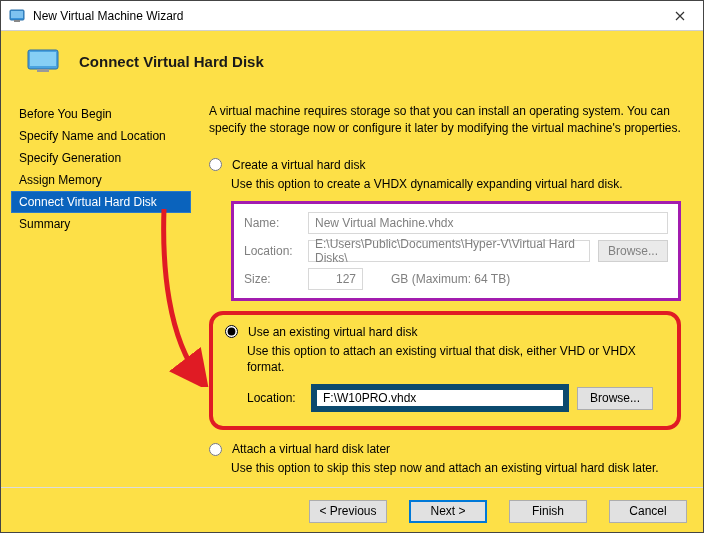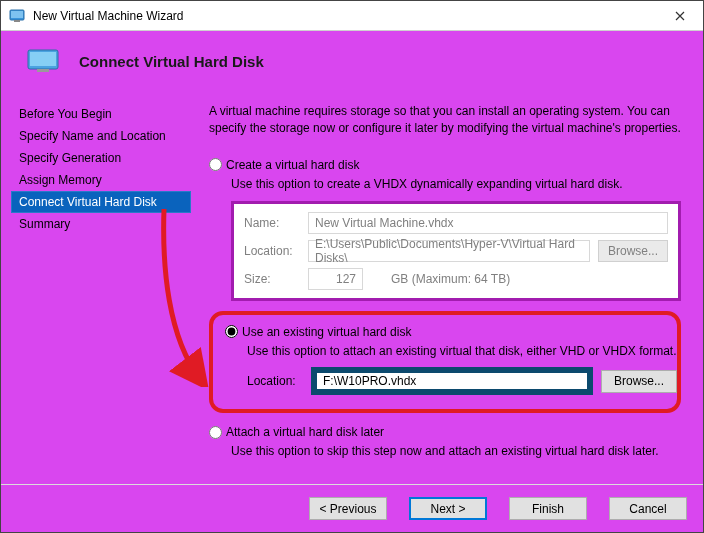--- a/index.html
+++ b/index.html
@@ -6,21 +6,21 @@
   html, body { margin: 0; padding: 0; }
   body {
     font-family: "Segoe UI", Tahoma, sans-serif;
     font-size: 12px;
     color: #000;
     background: #fff;
     width: 704px;
     height: 533px;
     overflow: hidden;
   }
-  .window { width: 704px; height: 533px; border: 1px solid #444; display: flex; flex-direction: column; background: #d946ef; }
+  .window { width: 704px; height: 533px; border: 1px solid #444; display: flex; flex-direction: column; background: #fde047; }
   
   .titlebar {
     height: 30px; background: #fff; display: flex; align-items: center;
     border-bottom: 1px solid #d0d0d0; padding: 0 0 0 8px;
   }
   .titlebar .icon { width: 16px; height: 16px; margin-right: 8px; }
   .titlebar .title { flex: 1; font-size: 12px; color: #000; }
   .titlebar .close {
     width: 46px; height: 30px; display: flex; align-items: center; justify-content: center;
     color: #333;
@@ -39,21 +39,21 @@
     padding: 4px 8px 4px 8px; font-size: 12px; color: #000; cursor: pointer;
     white-space: nowrap;
   }
   .step.active {
     background: #0a63bd; color: #fff; border: 1px solid #2a79c9;
     padding: 3px 7px;
   }
   .content { flex: 1; padding: 16px 12px 0 18px; font-size: 12px; color: #000; position: relative; }
   .intro { line-height: 1.45; margin-bottom: 20px; }
   .opt-block { margin-bottom: 10px; }
-  .opt-row { display: flex; align-items: center; gap: 0; }
+  .opt-row { display: flex; align-items: center; gap: 6px; }
   .opt-row label { font-size: 12px; }
   .opt-desc { margin: 4px 0 8px 22px; font-size: 12px; color: #000; line-height: 1.4; }
   input[type="radio"] { accent-color: #000; margin: 0 4px 0 0; width: 13px; height: 13px; }
   
   .fieldset {
     border: 3px solid #a21caf; background: #fff; margin: 0 0 10px 22px;
     padding: 8px 10px;
   }
   .fieldset.disabled { color: #808080; }
   .frow { display: flex; align-items: center; margin-bottom: 6px; gap: 8px; }
@@ -65,21 +65,21 @@
   }
   .ftext.right { justify-content: flex-end; width: 55px; flex: none; }
   .fbtn {
     width: 70px; height: 22px; border: 1px solid #d0d0d0; background: #eaeaea;
     color: #808080; font-size: 12px; display: flex; align-items: center; justify-content: center;
   }
   .funit { color: #808080; margin-left: 20px; text-align: center; }
   
   .highlight-box {
     border: 4px solid #e01b24; border-radius: 14px;
-    padding: 10px 0 14px 12px; margin: 4px 0 12px 0;
+    padding: 10px 24px 14px 12px; margin: 4px 0 12px 0;
   }
   .locrow { display: flex; align-items: center; gap: 8px; margin: 6px 0 0 22px; }
   .loclabel { width: 56px; }
   .locinput {
     flex: 1; height: 28px; border: 6px solid #0c4a6e; background: #fff;
     font-size: 12px; padding: 0 6px; color: #000;
     font-family: inherit;
   }
   .browse-btn {
     width: 76px; height: 23px; border: 1px solid #adadad; background: #e1e1e1;

